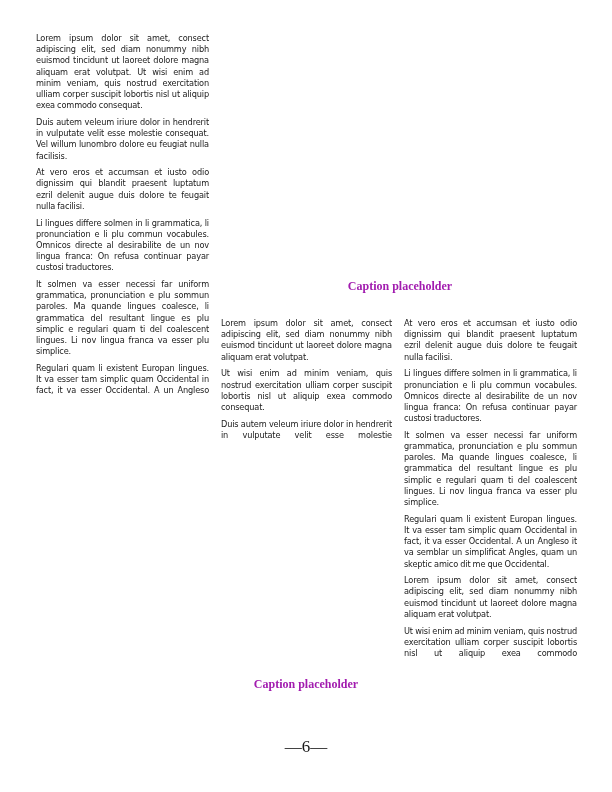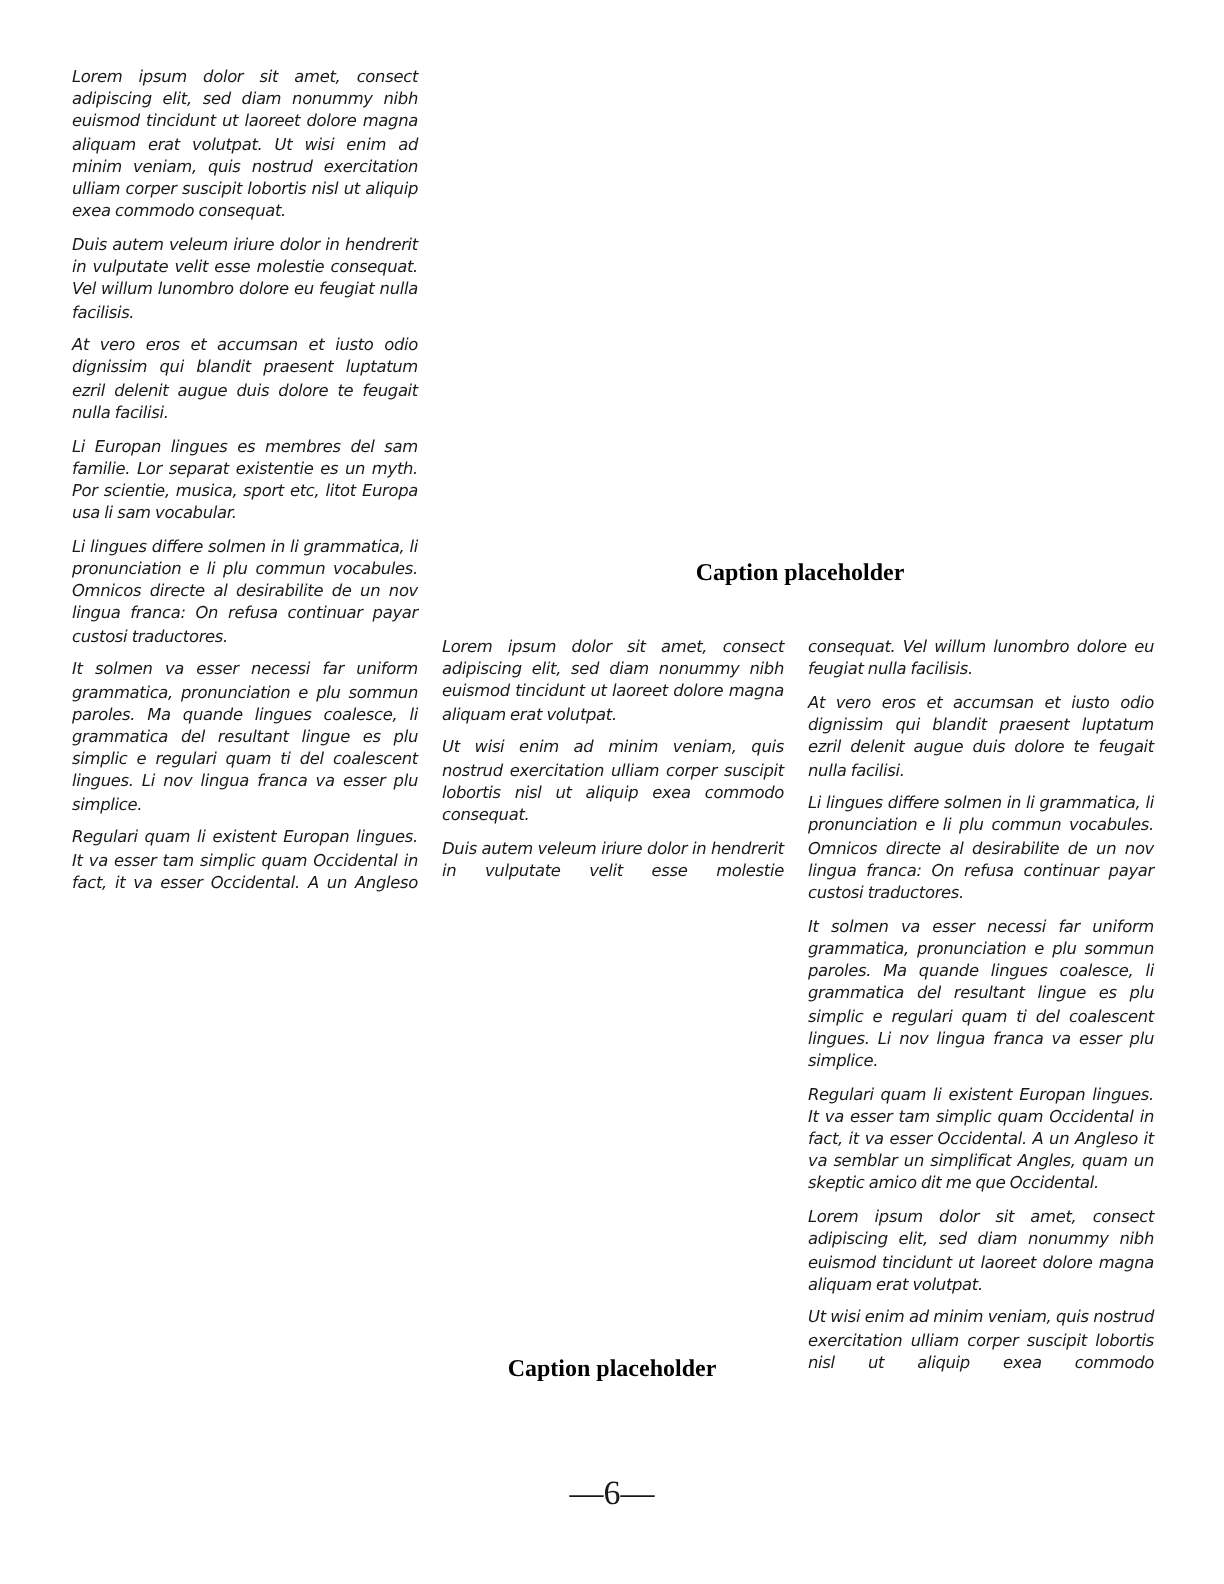--- a/index.html
+++ b/index.html
@@ -7,66 +7,64 @@
   .col {
     position: absolute;
     font-family: "DejaVu Sans", "Liberation Sans", sans-serif;
     font-size: 8.2px;
     line-height: 11.2px;
     color: #1a1a1a;
     text-align: justify;
     letter-spacing: -0.15px;
     word-spacing: -0.3px;
   }
-  .col p { margin: 0 0 5.5px 0; font-style: italic; }
+  .col p { margin: 0 0 5.5px 0; }
   #col-left { left: 36px; top: 33px; width: 173px; }
   #col-mid { left: 221px; top: 318px; width: 171px; }
   #col-right { left: 404px; top: 318px; width: 173px; }
   .caption {
     position: absolute;
     font-family: "Liberation Serif", "DejaVu Serif", serif;
     font-weight: bold;
     font-size: 12px;
-    color: #000000;
+    color: #a21caf;
     text-align: center;
   }
   #caption-top { left: 300px; top: 279px; width: 200px; }
   #caption-bottom { left: 206px; top: 677px; width: 200px; }
   #page-number {
     position: absolute;
     left: 256px; top: 737px; width: 100px;
     text-align: center;
     font-family: "Liberation Serif", "DejaVu Serif", serif;
     font-size: 17px;
     color: #1a1a1a;
   }
 </style>
 </head>
 <body>
 
 <div id="col-left" class="col">
   <p>Lorem ipsum dolor sit amet, consect adipiscing elit, sed diam nonummy nibh euismod tincidunt ut laoreet dolore magna aliquam erat volutpat. Ut wisi enim ad minim veniam, quis nostrud exercitation ulliam corper suscipit lobortis nisl ut aliquip exea commodo consequat.</p>
   <p>Duis autem veleum iriure dolor in hendrerit in vulputate velit esse molestie consequat. Vel willum lunombro dolore eu feugiat nulla facilisis.</p>
   <p>At vero eros et accumsan et iusto odio dignissim qui blandit praesent luptatum ezril delenit augue duis dolore te feugait nulla facilisi.</p>
-  <p>Li Europan lingues es membres del sam familie. Lor separat existentie es un myth. Por scientie, musica, sport etc, litot Europa usa li sam vocabular.</p>
   <p>Li lingues differe solmen in li grammatica, li pronunciation e li plu commun vocabules. Omnicos directe al desirabilite de un nov lingua franca: On refusa continuar payar custosi traductores.</p>
   <p>It solmen va esser necessi far uniform grammatica, pronunciation e plu sommun paroles. Ma quande lingues coalesce, li grammatica del resultant lingue es plu simplic e regulari quam ti del coalescent lingues. Li nov lingua franca va esser plu simplice.</p>
   <p style="text-align-last: justify;">Regulari quam li existent Europan lingues. It va esser tam simplic quam Occidental in fact, it va esser Occidental. A un Angleso</p>
 </div>
 
 <div id="caption-top" class="caption">Caption placeholder</div>
 
 <div id="col-mid" class="col">
   <p>Lorem ipsum dolor sit amet, consect adipiscing elit, sed diam nonummy nibh euismod tincidunt ut laoreet dolore magna aliquam erat volutpat.</p>
   <p>Ut wisi enim ad minim veniam, quis nostrud exercitation ulliam corper suscipit lobortis nisl ut aliquip exea commodo consequat.</p>
   <p style="text-align-last: justify;">Duis autem veleum iriure dolor in hendrerit in vulputate velit esse molestie</p>
 </div>
 
 <div id="col-right" class="col">
-  <p>consequat. Vel willum lunombro dolore eu feugiat nulla facilisis.</p>
   <p>At vero eros et accumsan et iusto odio dignissim qui blandit praesent luptatum ezril delenit augue duis dolore te feugait nulla facilisi.</p>
   <p>Li lingues differe solmen in li grammatica, li pronunciation e li plu commun vocabules. Omnicos directe al desirabilite de un nov lingua franca: On refusa continuar payar custosi traductores.</p>
   <p>It solmen va esser necessi far uniform grammatica, pronunciation e plu sommun paroles. Ma quande lingues coalesce, li grammatica del resultant lingue es plu simplic e regulari quam ti del coalescent lingues. Li nov lingua franca va esser plu simplice.</p>
   <p>Regulari quam li existent Europan lingues. It va esser tam simplic quam Occidental in fact, it va esser Occidental. A un Angleso it va semblar un simplificat Angles, quam un skeptic amico dit me que Occidental.</p>
   <p>Lorem ipsum dolor sit amet, consect adipiscing elit, sed diam nonummy nibh euismod tincidunt ut laoreet dolore magna aliquam erat volutpat.</p>
   <p style="text-align-last: justify;">Ut wisi enim ad minim veniam, quis nostrud exercitation ulliam corper suscipit lobortis nisl ut aliquip exea commodo</p>
 </div>
 
 <div id="caption-bottom" class="caption">Caption placeholder</div>
 

